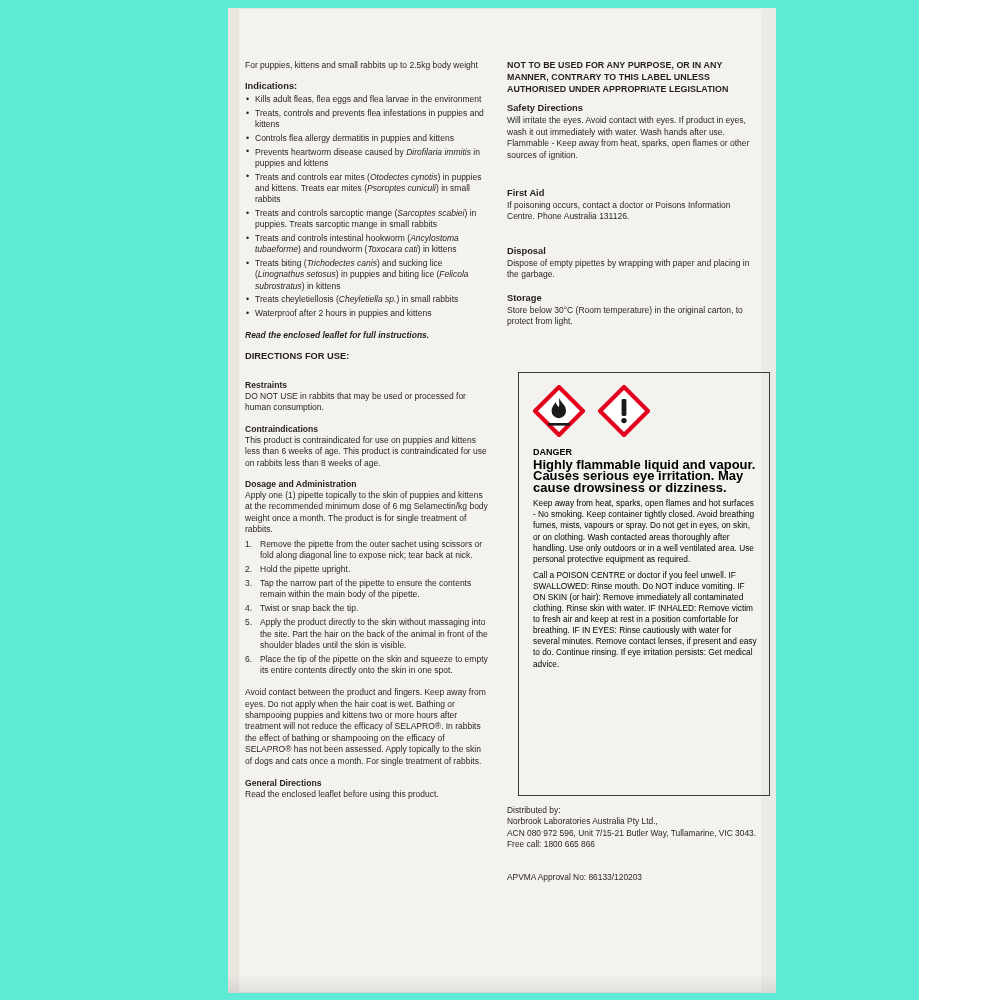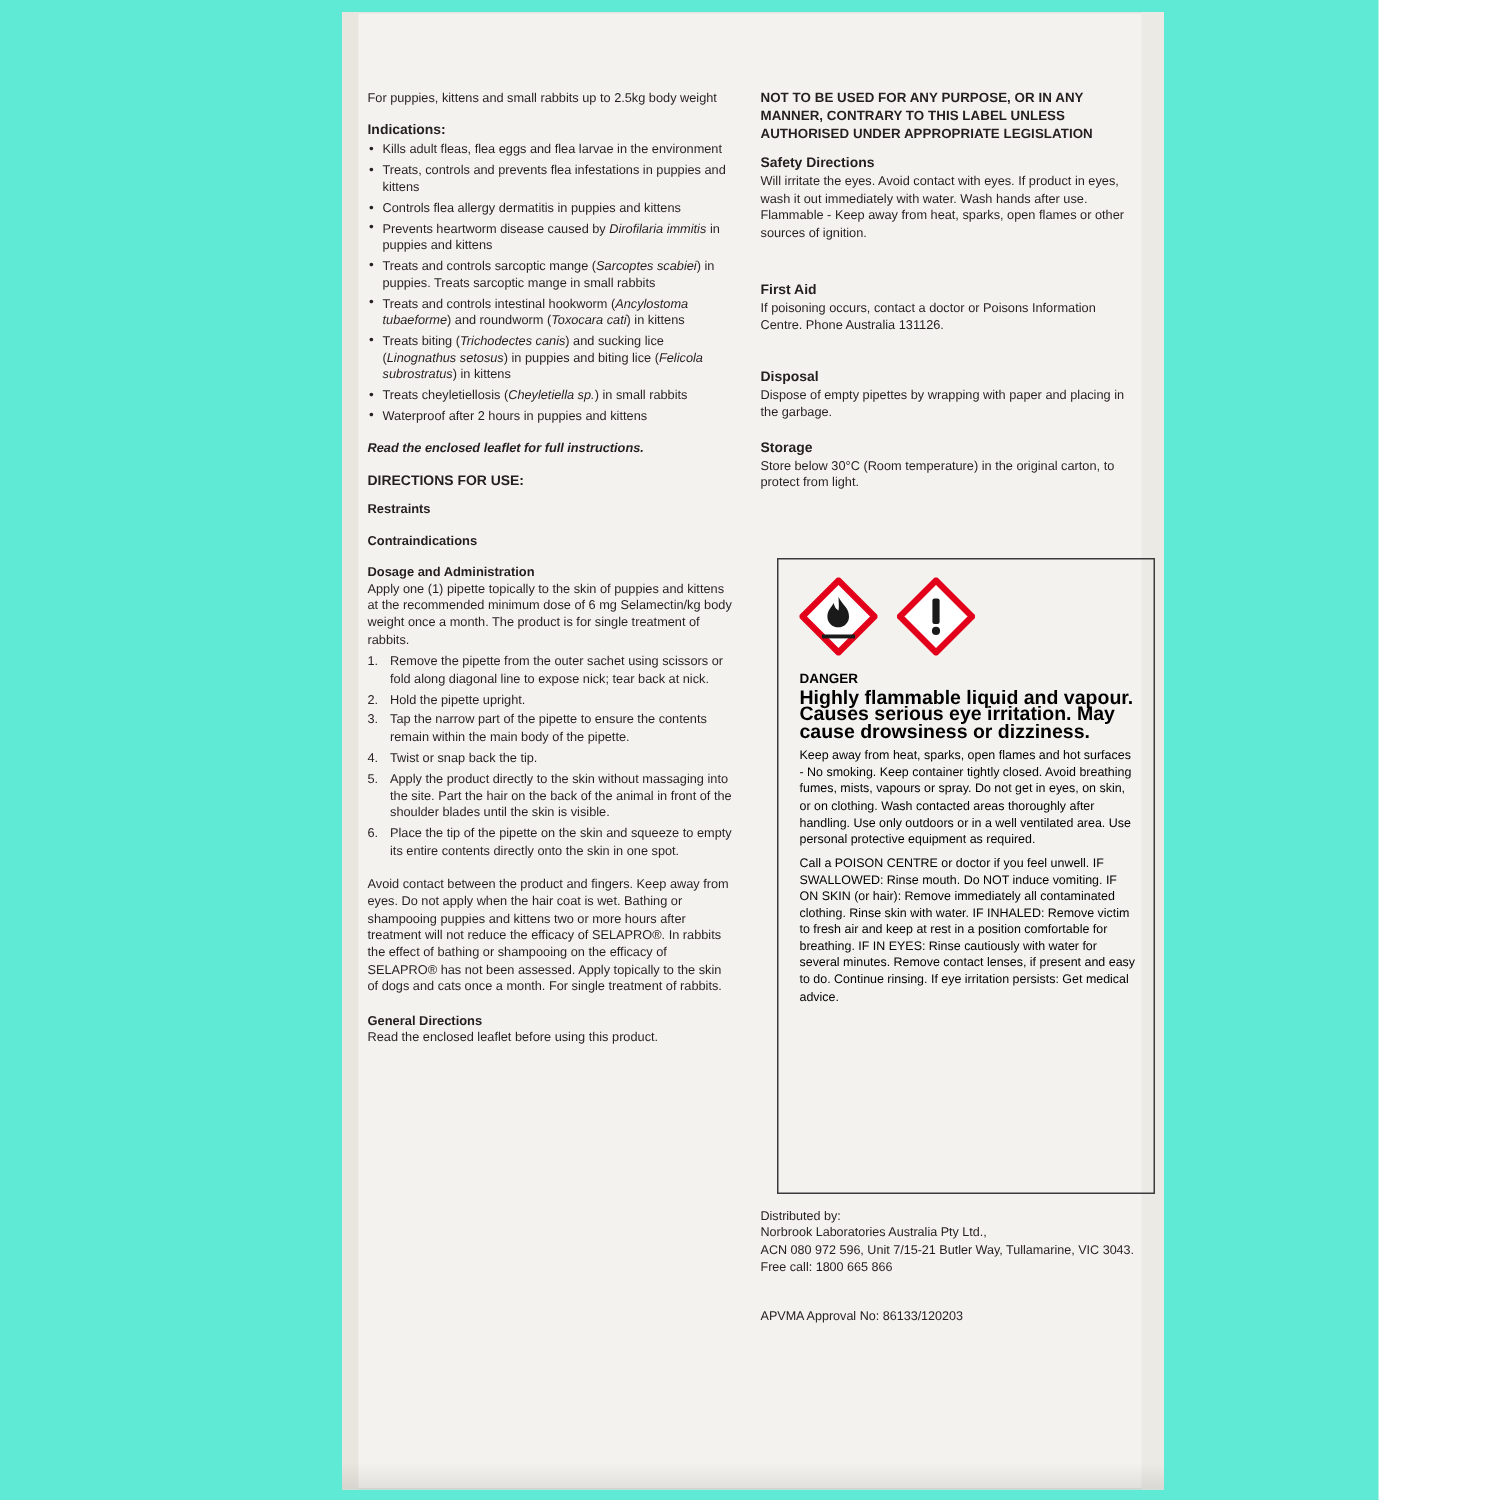--- a/index.html
+++ b/index.html
@@ -195,35 +195,38 @@
 
     <div class="p">For puppies, kittens and small rabbits up to 2.5kg body weight</div>
 
     <div class="h">Indications:</div>
 
     <ul class="bullets">
       <li><span>Kills adult fleas, flea eggs and flea larvae in the environment</span></li>
       <li><span>Treats, controls and prevents flea infestations in puppies and kittens</span></li>
       <li><span>Controls flea allergy dermatitis in puppies and kittens</span></li>
       <li><span>Prevents heartworm disease caused by <i>Dirofilaria immitis</i> in puppies and kittens</span></li>
+      <li><span>Treats and controls ear mites (<i>Otodectes cynotis</i>) in puppies and kittens. Treats ear mites (<i>Psoroptes cuniculi</i>) in small rabbits</span></li>
       <li><span>Treats and controls sarcoptic mange (<i>Sarcoptes scabiei</i>) in puppies. Treats sarcoptic mange in small rabbits</span></li>
       <li><span>Treats and controls intestinal hookworm (<i>Ancylostoma tubaeforme</i>) and roundworm (<i>Toxocara cati</i>) in kittens</span></li>
       <li><span>Treats biting (<i>Trichodectes canis</i>) and sucking lice (<i>Linognathus setosus</i>) in puppies and biting lice (<i>Felicola subrostratus</i>) in kittens</span></li>
       <li><span>Treats cheyletiellosis (<i>Cheyletiella sp.</i>) in small rabbits</span></li>
       <li><span>Waterproof after 2 hours in puppies and kittens</span></li>
     </ul>
 
     <div class="gap"></div>
     <div class="p b">Read the enclosed leaflet for full instructions.</div>
 
     <div class="h">DIRECTIONS FOR USE:</div>
 
-    <div class="h-sm" style="margin-top:8px;">Restraints</div>
+    <div class="h-sm" style="margin-top:18px;">Restraints</div>
+    <div class="p">DO NOT USE in rabbits that may be used or processed for human consumption.</div>
 
     <div class="h-sm" style="margin-top:10px;">Contraindications</div>
+    <div class="p">This product is contraindicated for use on puppies and kittens less than 6 weeks of age. This product is contraindicated for use on rabbits less than 8 weeks of age.</div>
 
     <div class="h-sm" style="margin-top:10px;">Dosage and Administration</div>
     <div class="p">Apply one (1) pipette topically to the skin of puppies and kittens at the recommended minimum dose of 6 mg Selamectin/kg body weight once a month. The product is for single treatment of rabbits.</div>
 
     <ol class="steps">
       <li><span>Remove the pipette from the outer sachet using scissors or fold along diagonal line to expose nick; tear back at nick.</span></li>
       <li><span>Hold the pipette upright.</span></li>
       <li><span>Tap the narrow part of the pipette to ensure the contents remain within the main body of the pipette.</span></li>
       <li><span>Twist or snap back the tip.</span></li>
       <li><span>Apply the product directly to the skin without massaging into the site. Part the hair on the back of the animal in front of the shoulder blades until the skin is visible.</span></li>

